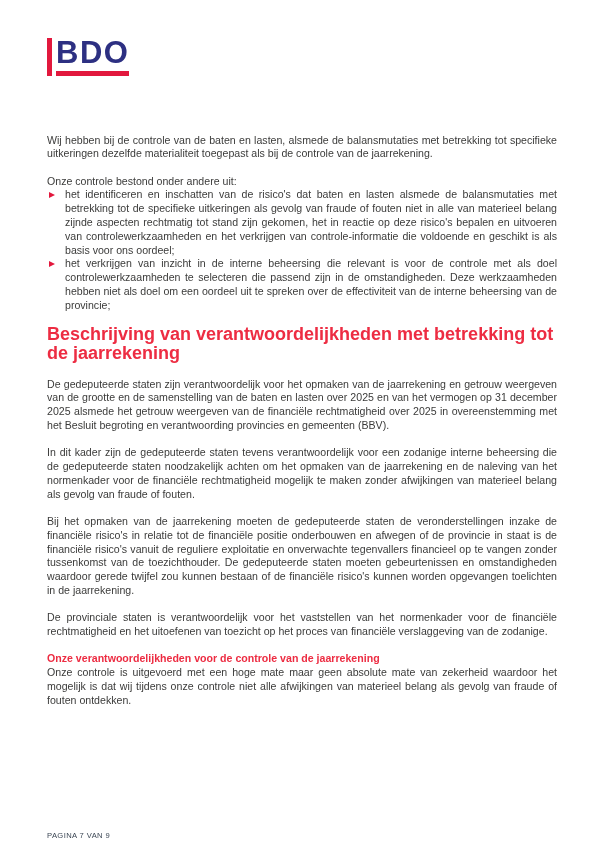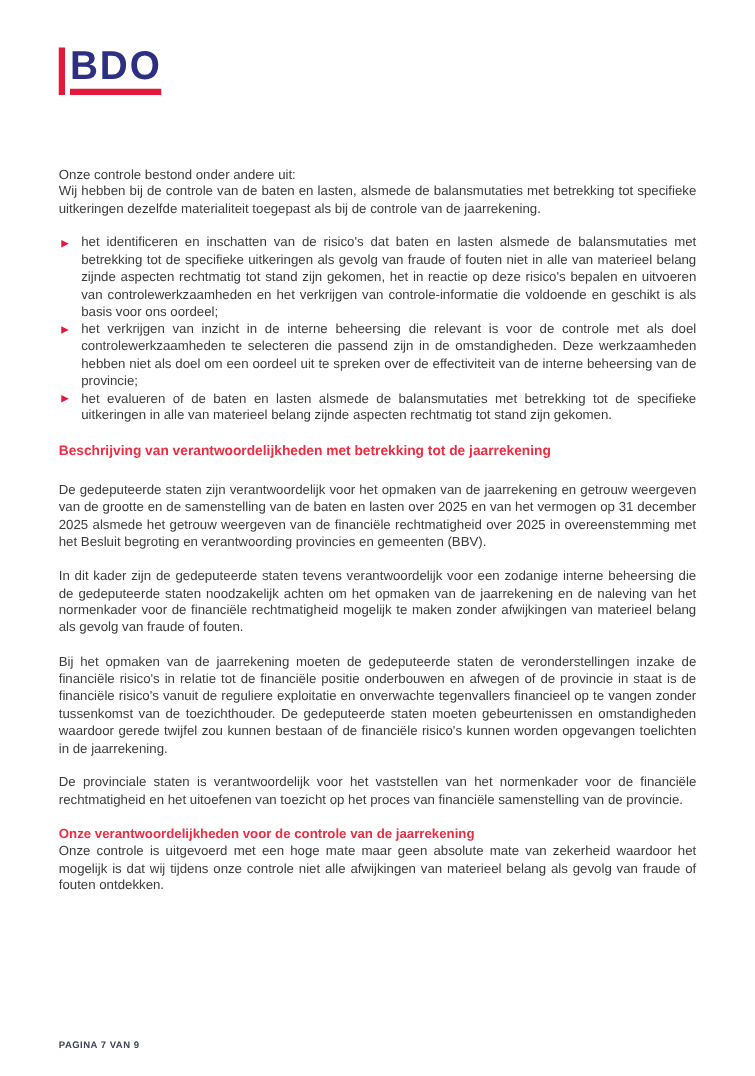--- a/index.html
+++ b/index.html
@@ -59,80 +59,76 @@
   .bullet-marker {
     position: absolute; left: 2px; top: 3.2px;
     width: 0; height: 0;
     border-left: 6px solid #E2183D;
     border-top: 3.5px solid transparent;
     border-bottom: 3.5px solid transparent;
   }
   
   .section-heading {
     color: #ED2C42;
-    font-size: 11px; font-weight: 700;
+    font-size: 18px; font-weight: 700;
     line-height: 19px;
     margin: 0 0 15px 0;
     text-align: left;
   }
   .sub-heading {
     color: #ED2C42;
     font-size: 10.6px; font-weight: 700;
     line-height: 13.8px;
     margin: 0;
     text-align: left;
   }
   
   .footer {
     position: absolute; left: 47px; bottom: 21px;
     color: #3A4553;
-    font-size: 7.6px; font-weight: 700;
+    font-size: 7.6px; font-weight: 400;
     letter-spacing: 0.4px;
     text-align: center;
   }
 </style>
 </head>
 <body style="--brand-red: #E2183D; --brand-blue: #2D3082;">
 
 <div class="page">
 
   
   <div class="logo">
     <span class="logo-bar-v"></span>
     <span class="logo-text">BDO</span>
     <span class="logo-bar-h"></span>
   </div>
 
   <div class="doc">
 
+    <p class="para">Wij hebben bij de controle van de baten en lasten, alsmede de balansmutaties met betrekking tot specifieke uitkeringen dezelfde materialiteit toegepast als bij de controle van de jaarrekening.</p>
+
     <p class="para tight">Onze controle bestond onder andere uit:</p>
-
-    <p class="para">Wij hebben bij de controle van de baten en lasten, alsmede de balansmutaties met betrekking tot specifieke uitkeringen dezelfde materialiteit toegepast als bij de controle van de jaarrekening.</p>
 
     <ul class="bullets">
       <li>
         <span class="bullet-marker"></span>
         <span>het identificeren en inschatten van de risico's dat baten en lasten alsmede de balansmutaties met betrekking tot de specifieke uitkeringen als gevolg van fraude of fouten niet in alle van materieel belang zijnde aspecten rechtmatig tot stand zijn gekomen, het in reactie op deze risico's bepalen en uitvoeren van controlewerkzaamheden en het verkrijgen van controle-informatie die voldoende en geschikt is als basis voor ons oordeel;</span>
       </li>
       <li>
         <span class="bullet-marker"></span>
         <span>het verkrijgen van inzicht in de interne beheersing die relevant is voor de controle met als doel controlewerkzaamheden te selecteren die passend zijn in de omstandigheden. Deze werkzaamheden hebben niet als doel om een oordeel uit te spreken over de effectiviteit van de interne beheersing van de provincie;</span>
       </li>
-      <li>
-        <span class="bullet-marker"></span>
-        <span>het evalueren of de baten en lasten alsmede de balansmutaties met betrekking tot de specifieke uitkeringen in alle van materieel belang zijnde aspecten rechtmatig tot stand zijn gekomen.</span>
-      </li>
     </ul>
 
     <h1 class="section-heading">Beschrijving van verantwoordelijkheden met betrekking tot de jaarrekening</h1>
 
     <p class="para">De gedeputeerde staten zijn verantwoordelijk voor het opmaken van de jaarrekening en getrouw weergeven van de grootte en de samenstelling van de baten en lasten over 2025 en van het vermogen op 31 december 2025 alsmede het getrouw weergeven van de financiële rechtmatigheid over 2025 in overeenstemming met het Besluit begroting en verantwoording provincies en gemeenten (BBV).</p>
     <p class="para">In dit kader zijn de gedeputeerde staten tevens verantwoordelijk voor een zodanige interne beheersing die de gedeputeerde staten noodzakelijk achten om het opmaken van de jaarrekening en de naleving van het normenkader voor de financiële rechtmatigheid mogelijk te maken zonder afwijkingen van materieel belang als gevolg van fraude of fouten.</p>
     <p class="para">Bij het opmaken van de jaarrekening moeten de gedeputeerde staten de veronderstellingen inzake de financiële risico's in relatie tot de financiële positie onderbouwen en afwegen of de provincie in staat is de financiële risico's vanuit de reguliere exploitatie en onverwachte tegenvallers financieel op te vangen zonder tussenkomst van de toezichthouder. De gedeputeerde staten moeten gebeurtenissen en omstandigheden waardoor gerede twijfel zou kunnen bestaan of de financiële risico's kunnen worden opgevangen toelichten in de jaarrekening.</p>
-    <p class="para">De provinciale staten is verantwoordelijk voor het vaststellen van het normenkader voor de financiële rechtmatigheid en het uitoefenen van toezicht op het proces van financiële samenstelling van de provincie.</p>
+    <p class="para">De provinciale staten is verantwoordelijk voor het vaststellen van het normenkader voor de financiële rechtmatigheid en het uitoefenen van toezicht op het proces van financiële verslaggeving van de zodanige.</p>
 
     <h2 class="sub-heading">Onze verantwoordelijkheden voor de controle van de jaarrekening</h2>
     <p class="para">Onze controle is uitgevoerd met een hoge mate maar geen absolute mate van zekerheid waardoor het mogelijk is dat wij tijdens onze controle niet alle afwijkingen van materieel belang als gevolg van fraude of fouten ontdekken.</p>
 
   </div>
 
   <div class="footer">PAGINA 7 VAN 9</div>
 
 </div>
 

